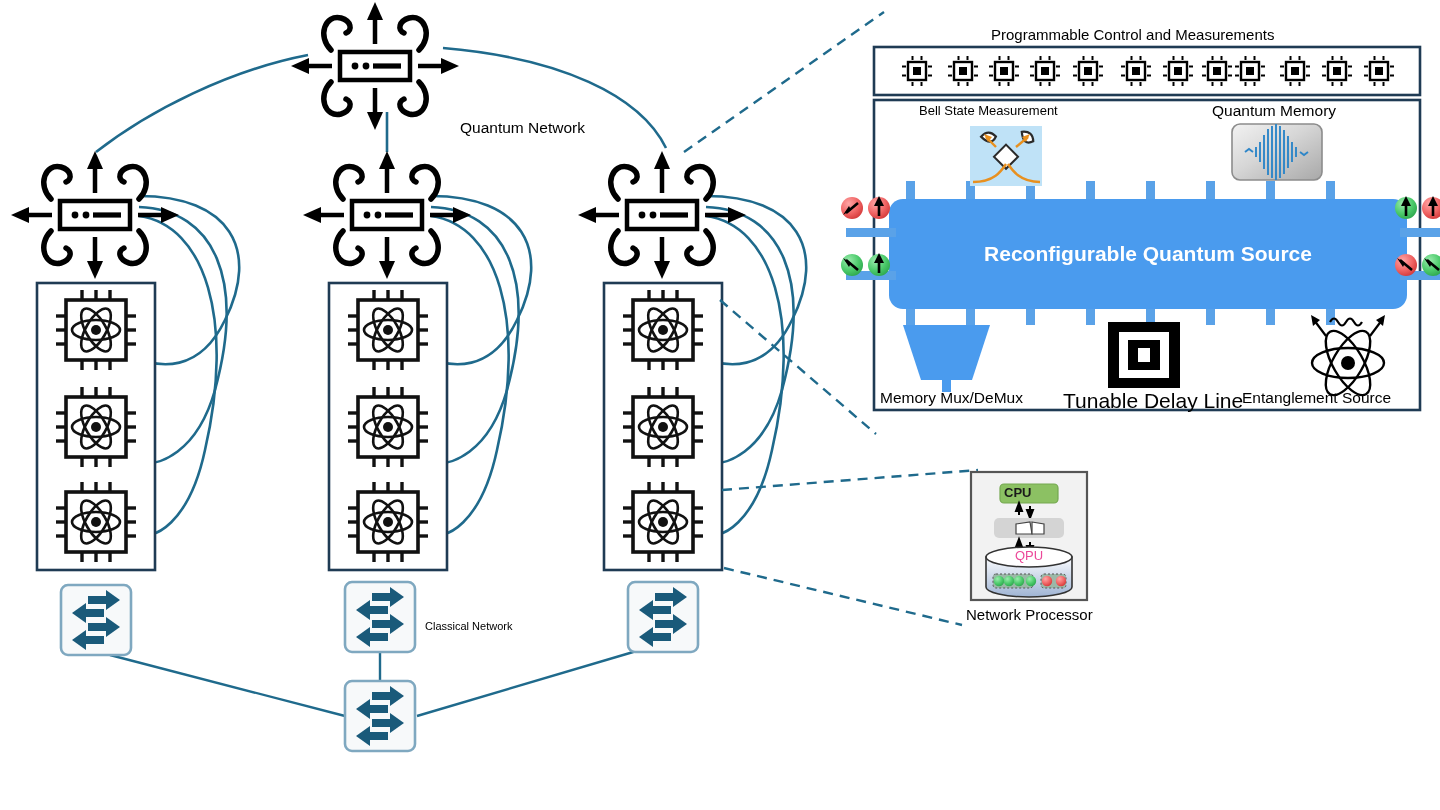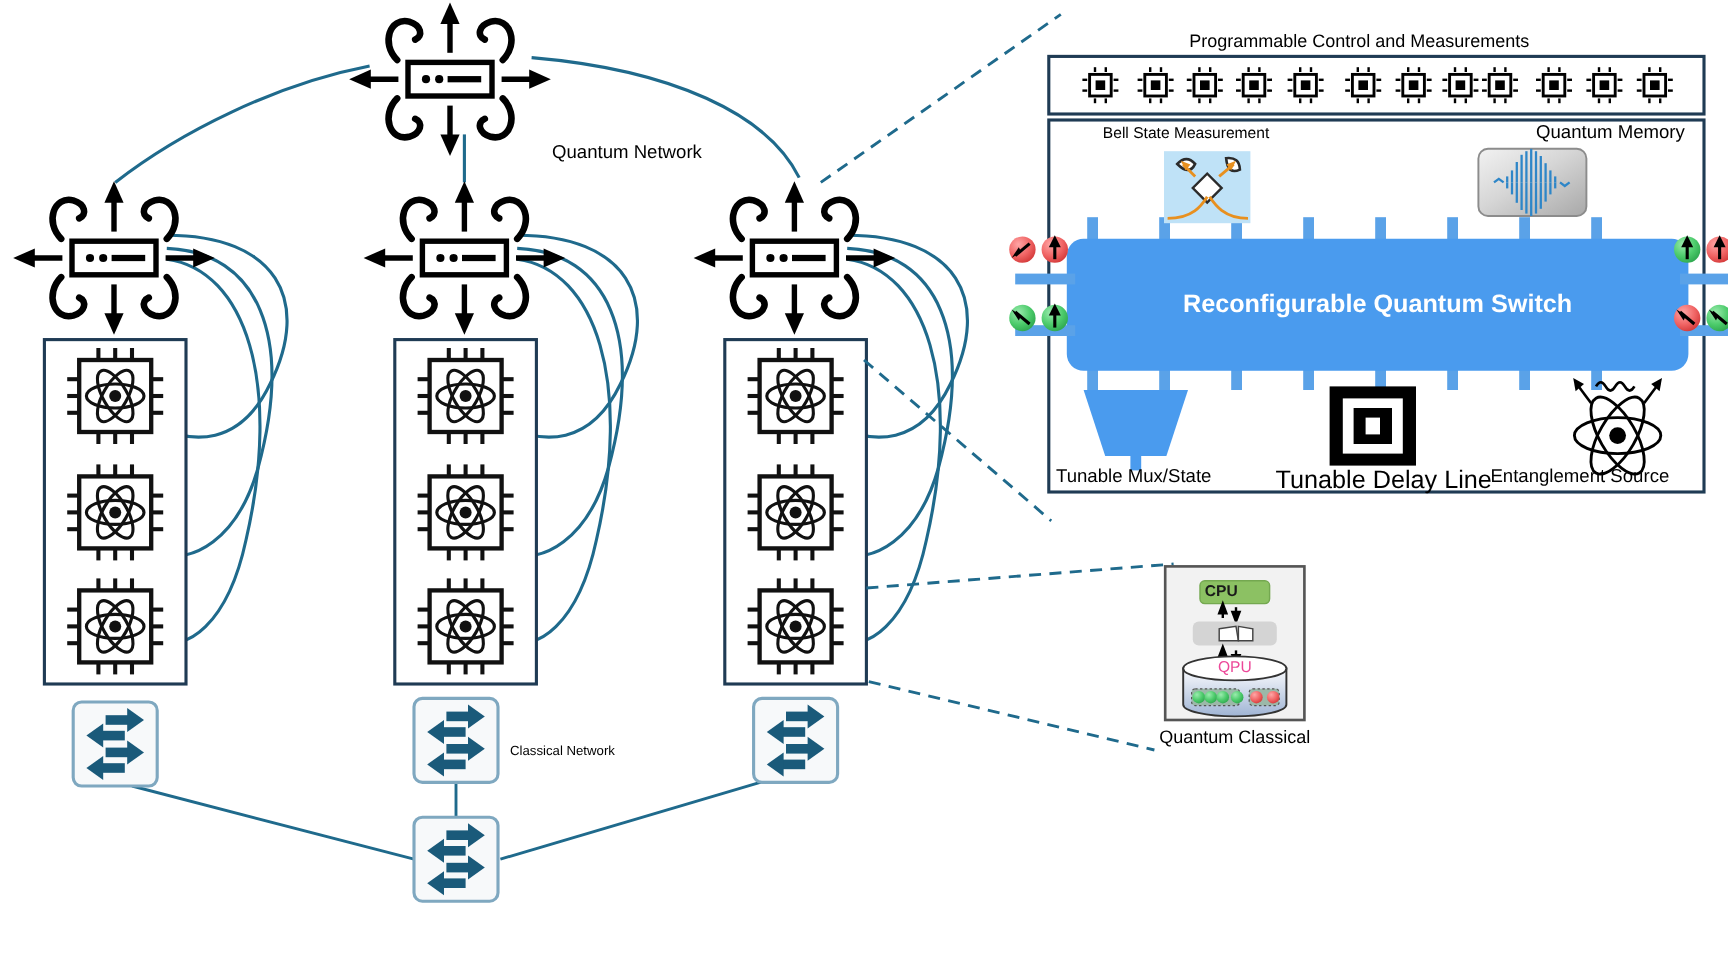--- a/index.html
+++ b/index.html
@@ -418,29 +418,29 @@
   </svg>
 
   <div class="lbl" style="left:460px;top:119px;font-size:15.5px;text-align:center;">Quantum Network</div>
 
   <div class="lbl" style="left:425px;top:620px;font-size:11px;">Classical Network</div>
 
   <div class="lbl" style="left:991px;top:26px;font-size:15px;">Programmable Control and Measurements</div>
 
   <div class="lbl" style="left:919px;top:103px;font-size:13px;">Bell State Measurement</div>
 
-  <div class="lbl" style="left:1280px;top:102px;font-size:15.5px;">Quantum Memory</div>
-
-  <div class="lbl" style="left:880px;top:389px;font-size:15.5px;">Tunable Mux/State</div>
+  <div class="lbl" style="left:1212px;top:102px;font-size:15.5px;">Quantum Memory</div>
+
+  <div class="lbl" style="left:880px;top:389px;font-size:15.5px;">Memory Mux/DeMux</div>
 
   <div class="lbl" style="left:1063px;top:389px;font-size:21px;">Tunable Delay Line</div>
 
   <div class="lbl" style="left:1242px;top:389px;font-size:15.5px;">Entanglement Source</div>
 
-  <div class="lbl" style="left:966px;top:606px;font-size:15px;">Quantum Classical</div>
+  <div class="lbl" style="left:966px;top:606px;font-size:15px;">Network Processor</div>
 
   <div class="lbl" style="left:1004px;top:485px;font-size:13px;font-weight:bold;color:#1a1a1a;width:50px;text-align:left;">CPU</div>
 
   <div class="lbl" style="left:1006px;top:548px;font-size:13px;color:#ec4899;width:46px;text-align:center;">QPU</div>
 
-  <div class="lbl" style="left:889px;top:242px;width:518px;text-align:center;font-size:21px;font-weight:bold;color:#ffffff;">Reconfigurable Quantum Switch</div>
+  <div class="lbl" style="left:889px;top:242px;width:518px;text-align:center;font-size:21px;font-weight:bold;color:#ffffff;">Reconfigurable Quantum Source</div>
 
 </div>
 
 </body></html>

